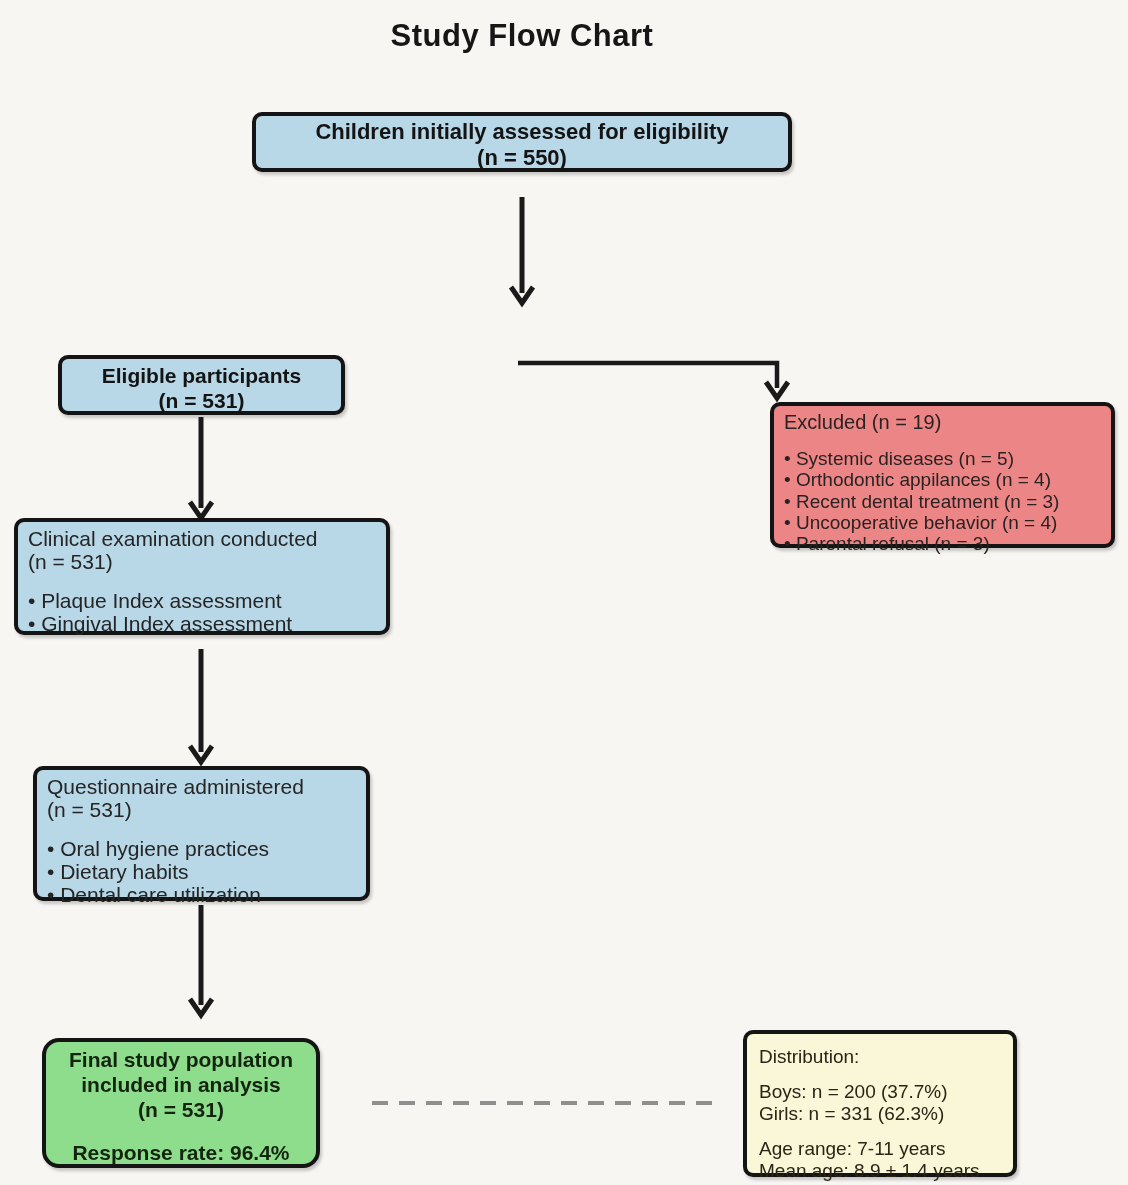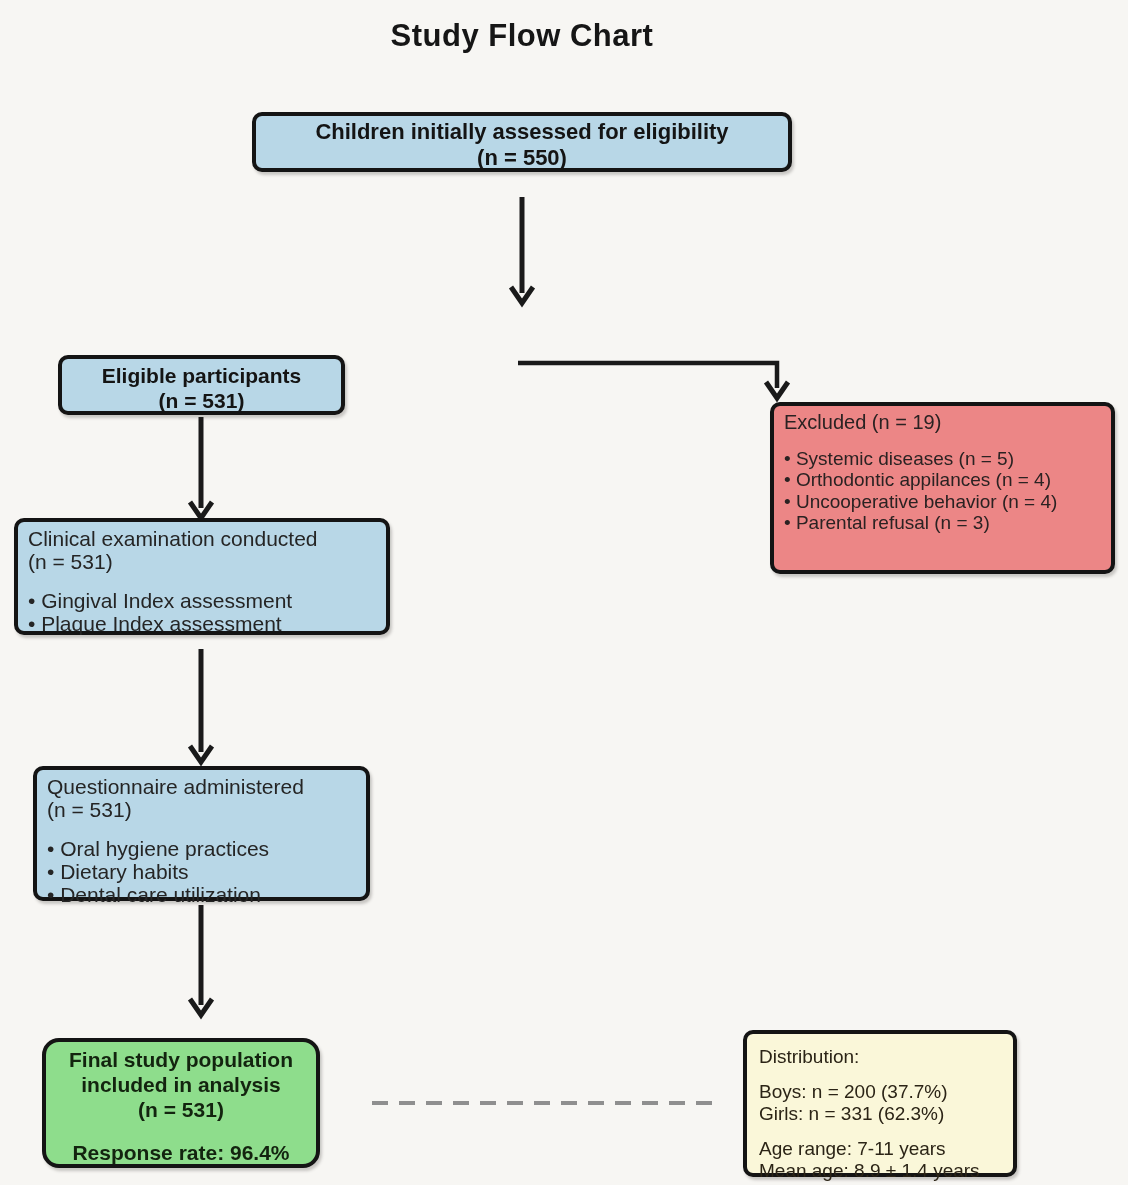--- a/index.html
+++ b/index.html
@@ -39,21 +39,21 @@
     left: 252px; top: 112px; width: 540px; height: 60px;
     text-align: center; font-weight: bold; font-size: 22px; line-height: 1.18;
     padding-top: 3px; color: #141414;
   }
   .box-eligible {
     left: 58px; top: 355px; width: 287px; height: 60px;
     text-align: center; font-weight: bold; font-size: 21px; line-height: 1.2;
     padding-top: 4px; color: #141414;
   }
   .box-excluded {
-    left: 770px; top: 402px; width: 345px; height: 172px;
+    left: 770px; top: 402px; width: 345px; height: 146px;
     font-size: 19px; line-height: 1.13; color: #2a2222;
     padding: 5px 22px 4px 10px;
   }
   .box-excluded .bx-title { font-size: 20px; margin-bottom: 14px; }
   .box-clinical {
     left: 14px; top: 518px; width: 376px; height: 117px;
     font-size: 21px; line-height: 1.1; color: #252525;
     padding: 5px 8px 4px 10px;
   }
   .box-questionnaire {
@@ -120,32 +120,33 @@
   <div class="fbox blue box-eligible">
     <div>Eligible participants</div>
     <div>(n = 531)</div>
   </div>
 
   <div class="fbox red box-excluded">
     <div class="bx-title">Excluded (n = 19)</div>
     <ul class="plain">
       <li>Systemic diseases (n = 5)</li>
       <li>Orthodontic appilances (n = 4)</li>
+      <li>Recent dental treatment (n = 3)</li>
       <li>Uncooperative behavior (n = 4)</li>
       <li>Parental refusal (n = 3)</li>
     </ul>
   </div>
 
   <div class="fbox blue box-clinical">
     <div>Clinical examination conducted</div>
     <div>(n = 531)</div>
     <div class="gap-m"></div>
     <ul class="plain">
+      <li>Plaque Index assessment</li>
       <li>Gingival Index assessment</li>
-      <li>Plaque Index assessment</li>
     </ul>
   </div>
 
   <div class="fbox blue box-questionnaire">
     <div>Questionnaire administered</div>
     <div>(n = 531)</div>
     <div class="gap-m"></div>
     <ul class="plain">
       <li>Oral hygiene practices</li>
       <li>Dietary habits</li>

